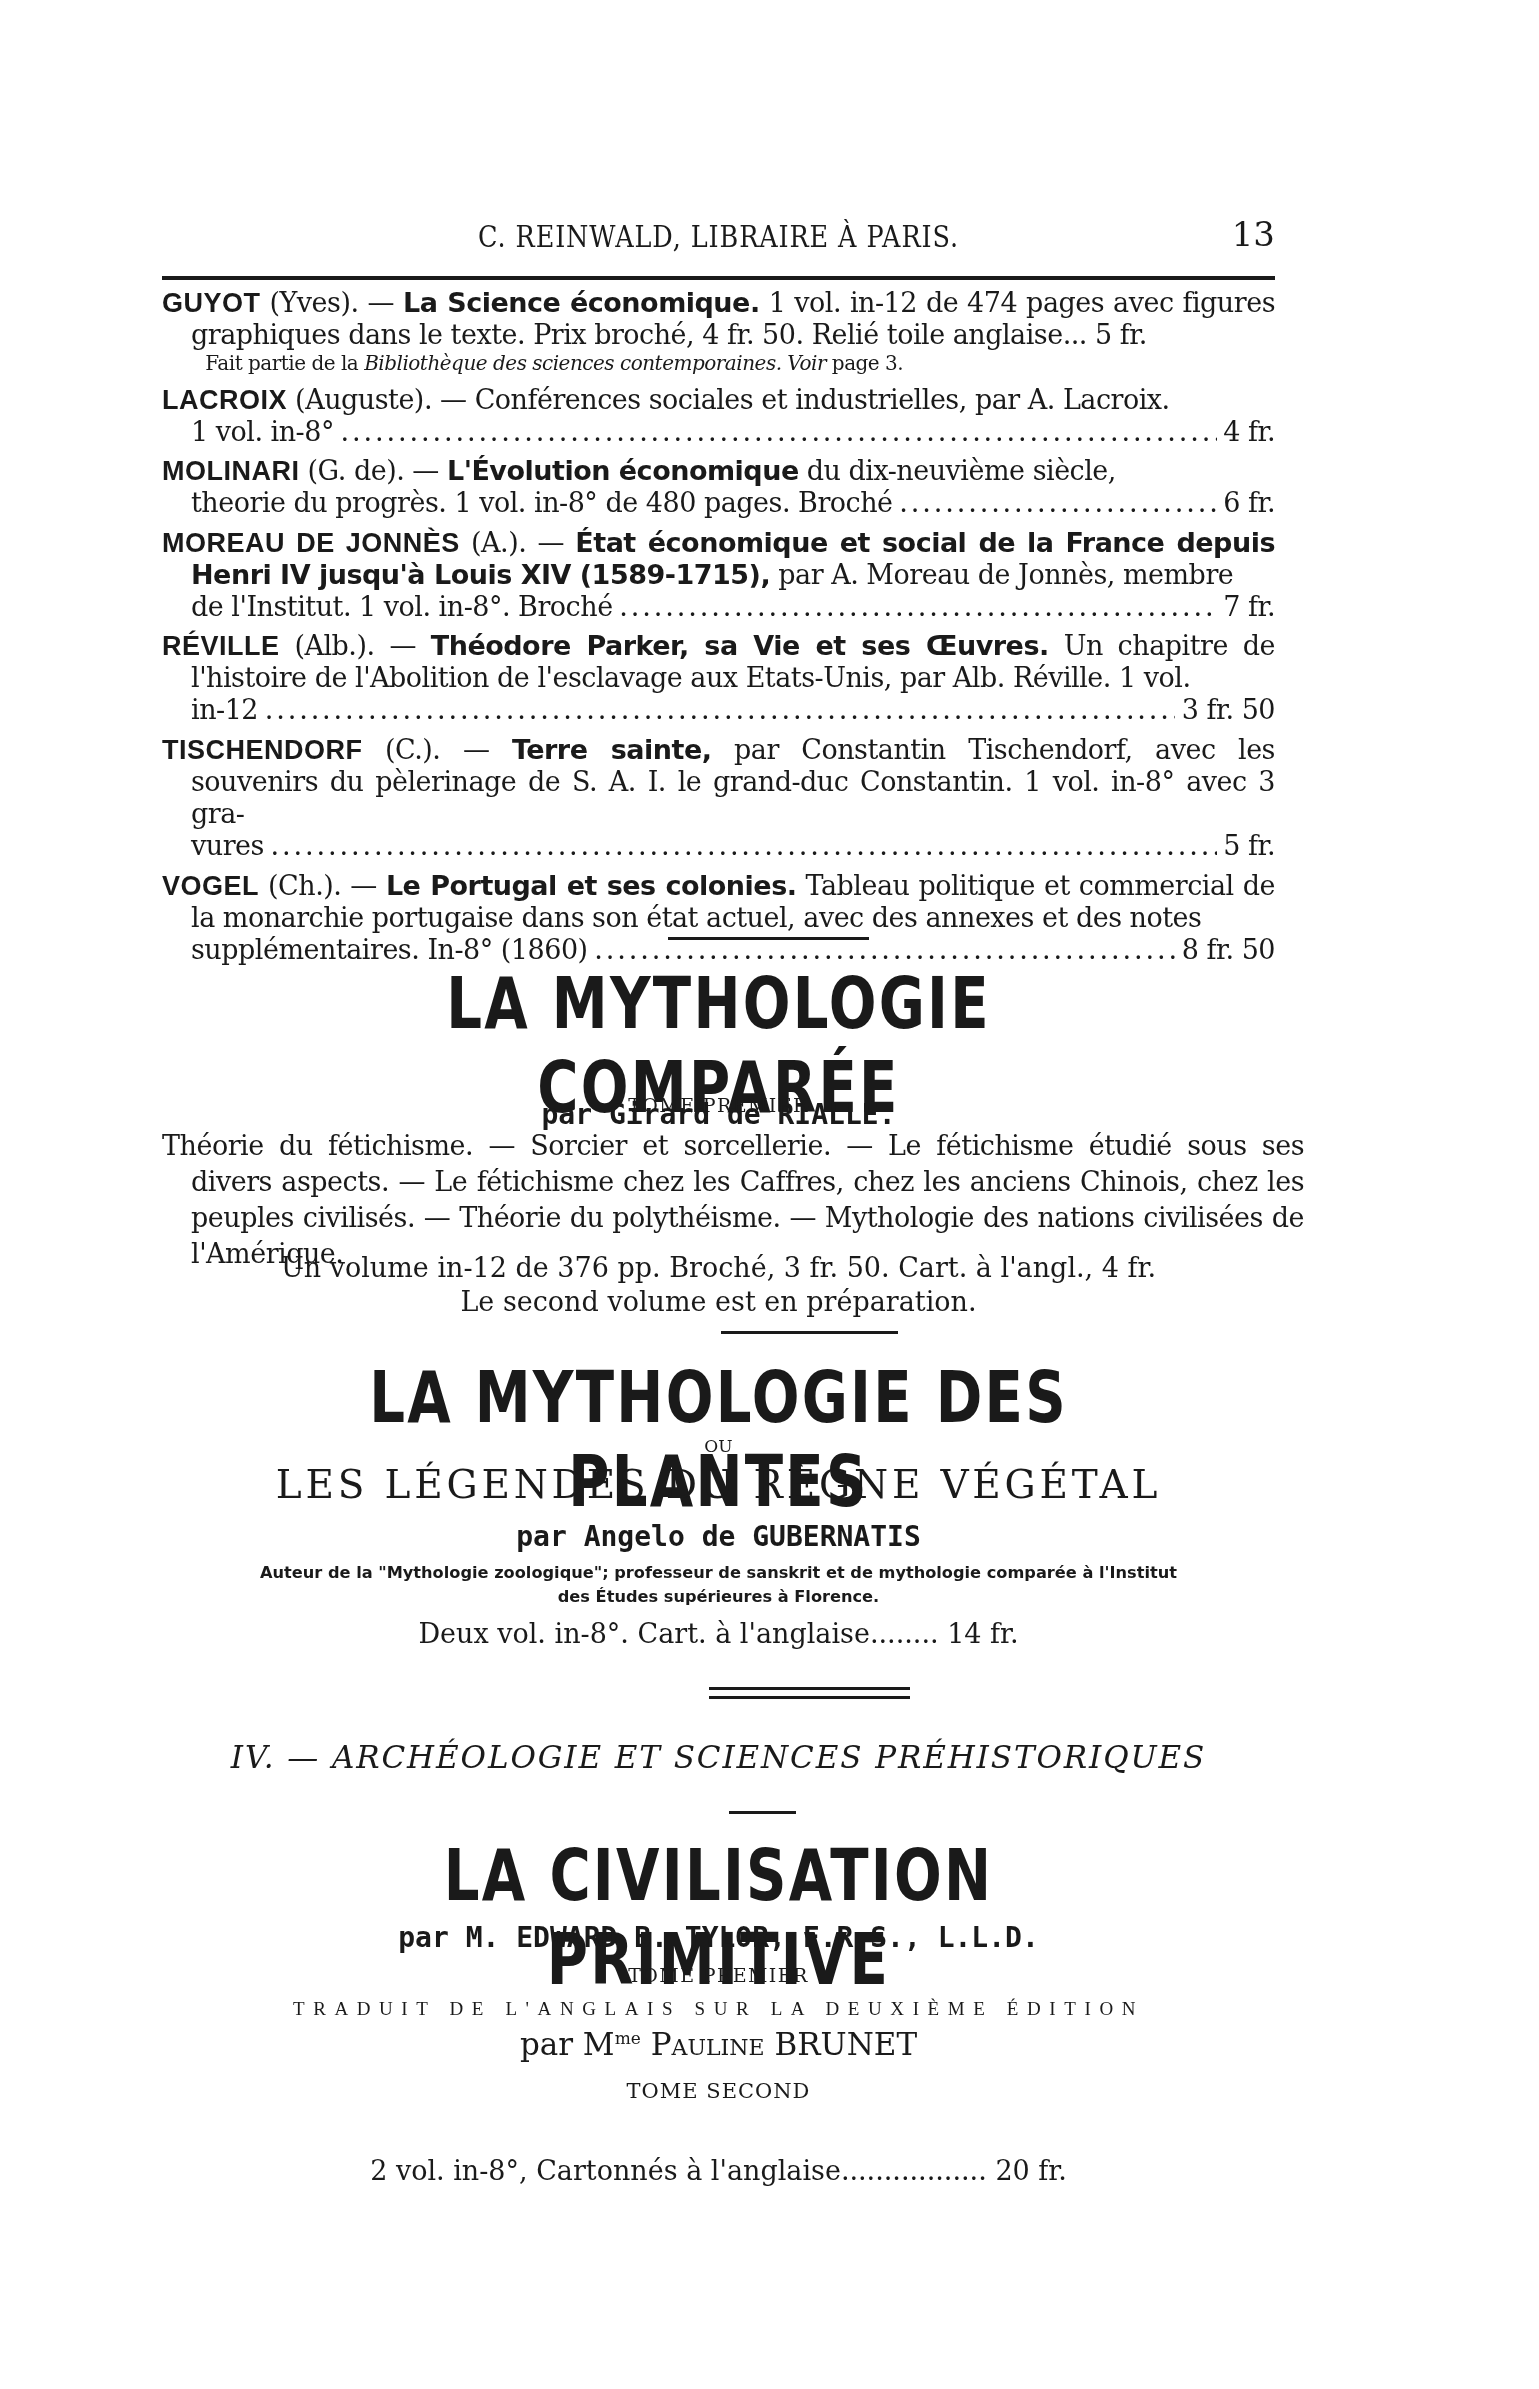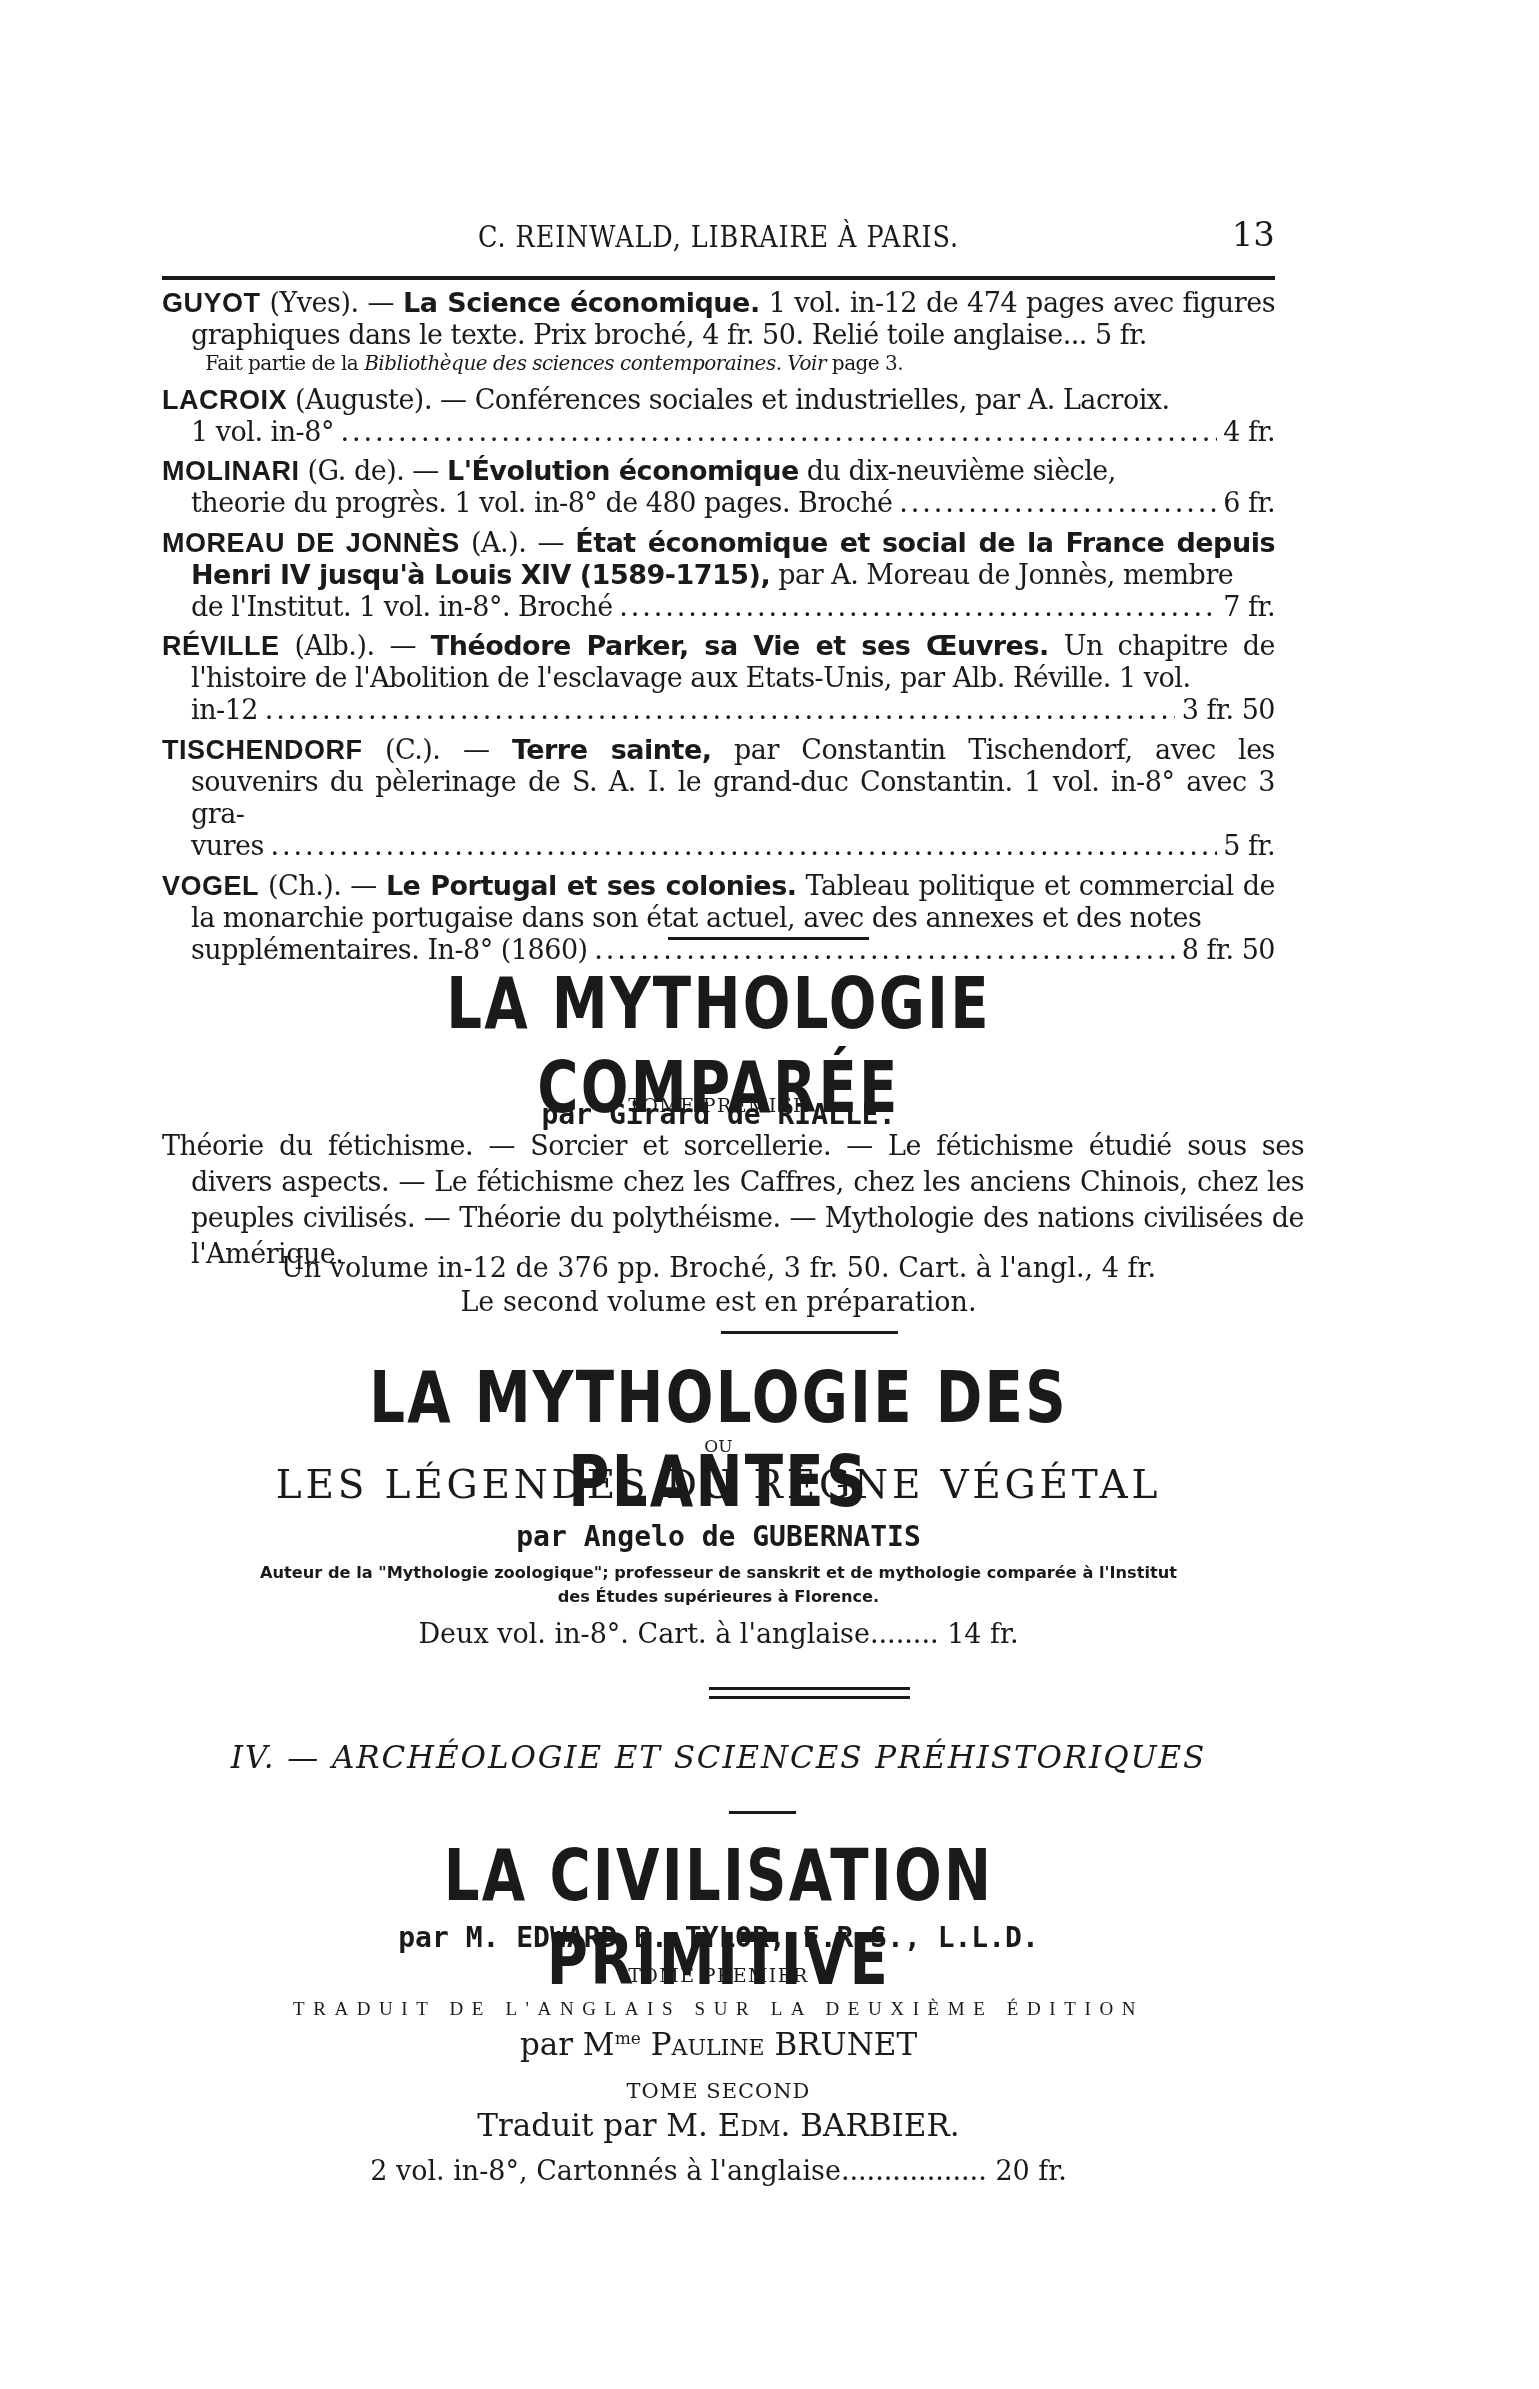--- a/index.html
+++ b/index.html
@@ -171,24 +171,19 @@
   <div class="center big-title" style="top:1833px;">LA CIVILISATION PRIMITIVE</div>
   <div class="center byline" style="top:1921px;">par M. EDWARD B. TYLOR, F.R.S., L.L.D.</div>
   <div class="center tome" style="top:1964px;">TOME PREMIER</div>
   <div class="center spaced" style="top:1998px;">TRADUIT DE L'ANGLAIS SUR LA DEUXIÈME ÉDITION</div>
   <div class="center translator" style="top:2026px;">
     <span>par M</span><sup>me</sup>
     <span class="sc">Pauline</span>
     <span>BRUNET</span>
   </div>
   <div class="center tome-bold" style="top:2079px;">TOME SECOND</div>
-  <div class="center translator" style="top:2107px;">
-    <span>Traduit par M.</span>
-    <span class="sc">Edm.</span>
-    <span>BARBIER.</span>
-  </div>
   <div class="center centered-line" style="top:2155px;">
     <span>2 vol. in-8°, Cartonnés à l'anglaise</span><span>................. </span>
     <span>20 fr.</span>
   </div>
 
 </div>
 
 
 </body></html>

